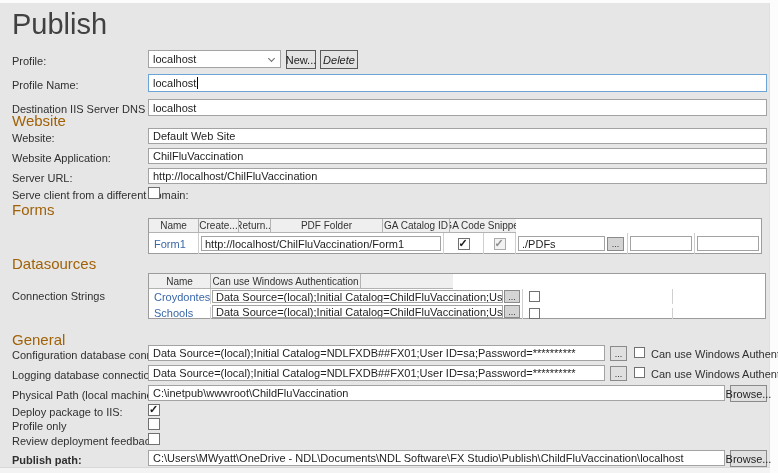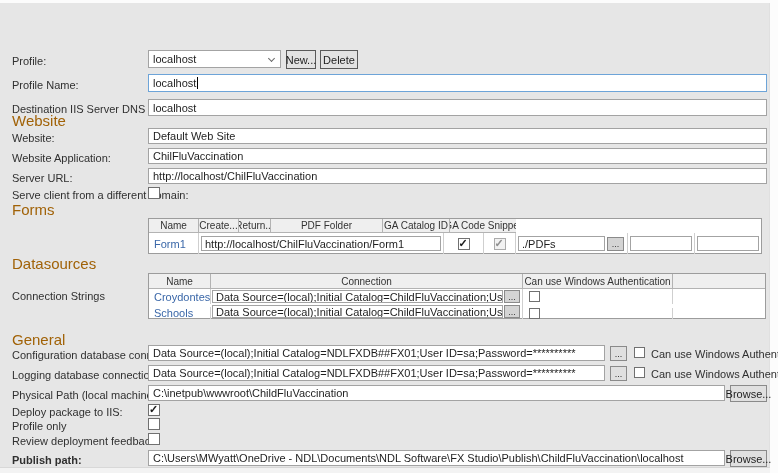--- a/index.html
+++ b/index.html
@@ -49,28 +49,29 @@
   .cbi.disabled.checked::after { color:#8f8f8f; }
   .cbi.leftalign { margin:0 0 0 6px; }
 </style>
 </head>
 <body>
 
 <div id="screen">
   <div class="topstrip"></div>
   <div class="scrollstrip"></div>
 
+  <div class="page-title">Publish</div>
 
   <div class="lbl" style="top:55px;">Profile:</div>
   <div class="combo" style="left:148px; top:50px; width:133px; height:18px;">
     <span>localhost</span>
     <span class="chev"></span>
   </div>
   <div class="btn" style="left:286px; top:50px; width:30px; height:19px;">New...</div>
-  <div class="btn" style="left:320px; top:50px; width:38px; height:19px;">Delete</div>
+  <div class="btn" style="left:320px; top:50px; width:38px; height:19px;font-style:italic;">Delete</div>
 
   <div class="lbl" style="top:79px;">Profile Name:</div>
   <div class="tb focused" style="left:148px; top:74px; width:619px; height:18px;">
     <span>localhost</span>
       <span class="caret"></span>
   </div>
 
   <div class="lbl" style="top:103px;">Destination IIS Server DNS Name:</div>
   <div class="tb" style="left:148px; top:99px; width:619px; height:17px;">
     <span>localhost</span>
@@ -136,21 +137,20 @@
         </div>
     </div>
   </div>
 
   <div class="section-hdr" style="top:255px;">Datasources</div>
   <div class="lbl" style="top:290px;">Connection Strings</div>
 
   <div class="grid" style="left:148px; top:273px; width:618px; height:46px;">
     <div class="grow ghead" style="height:15px;">
       <div class="gcell" style="width:62px;">Name</div>
-      <div class="gcell" style="width:312px;">Connection</div>
       <div class="gcell" style="width:150px;">Can use Windows Authentication</div>
       <div class="gcell" style="width:92px;"></div>
     </div>
     <div class="grow" style="height:15px;">
       <div class="gcell" style="width:62px;">
           <span class="link">Croydontest</span>
         </div>
       <div class="gcell" style="width:312px;">
         <div class="cell-tb" style="height:13px; margin:1px;">
             <span>Data Source=(local);Initial Catalog=ChildFluVaccination;User ID=sa;Password=**********</span>

